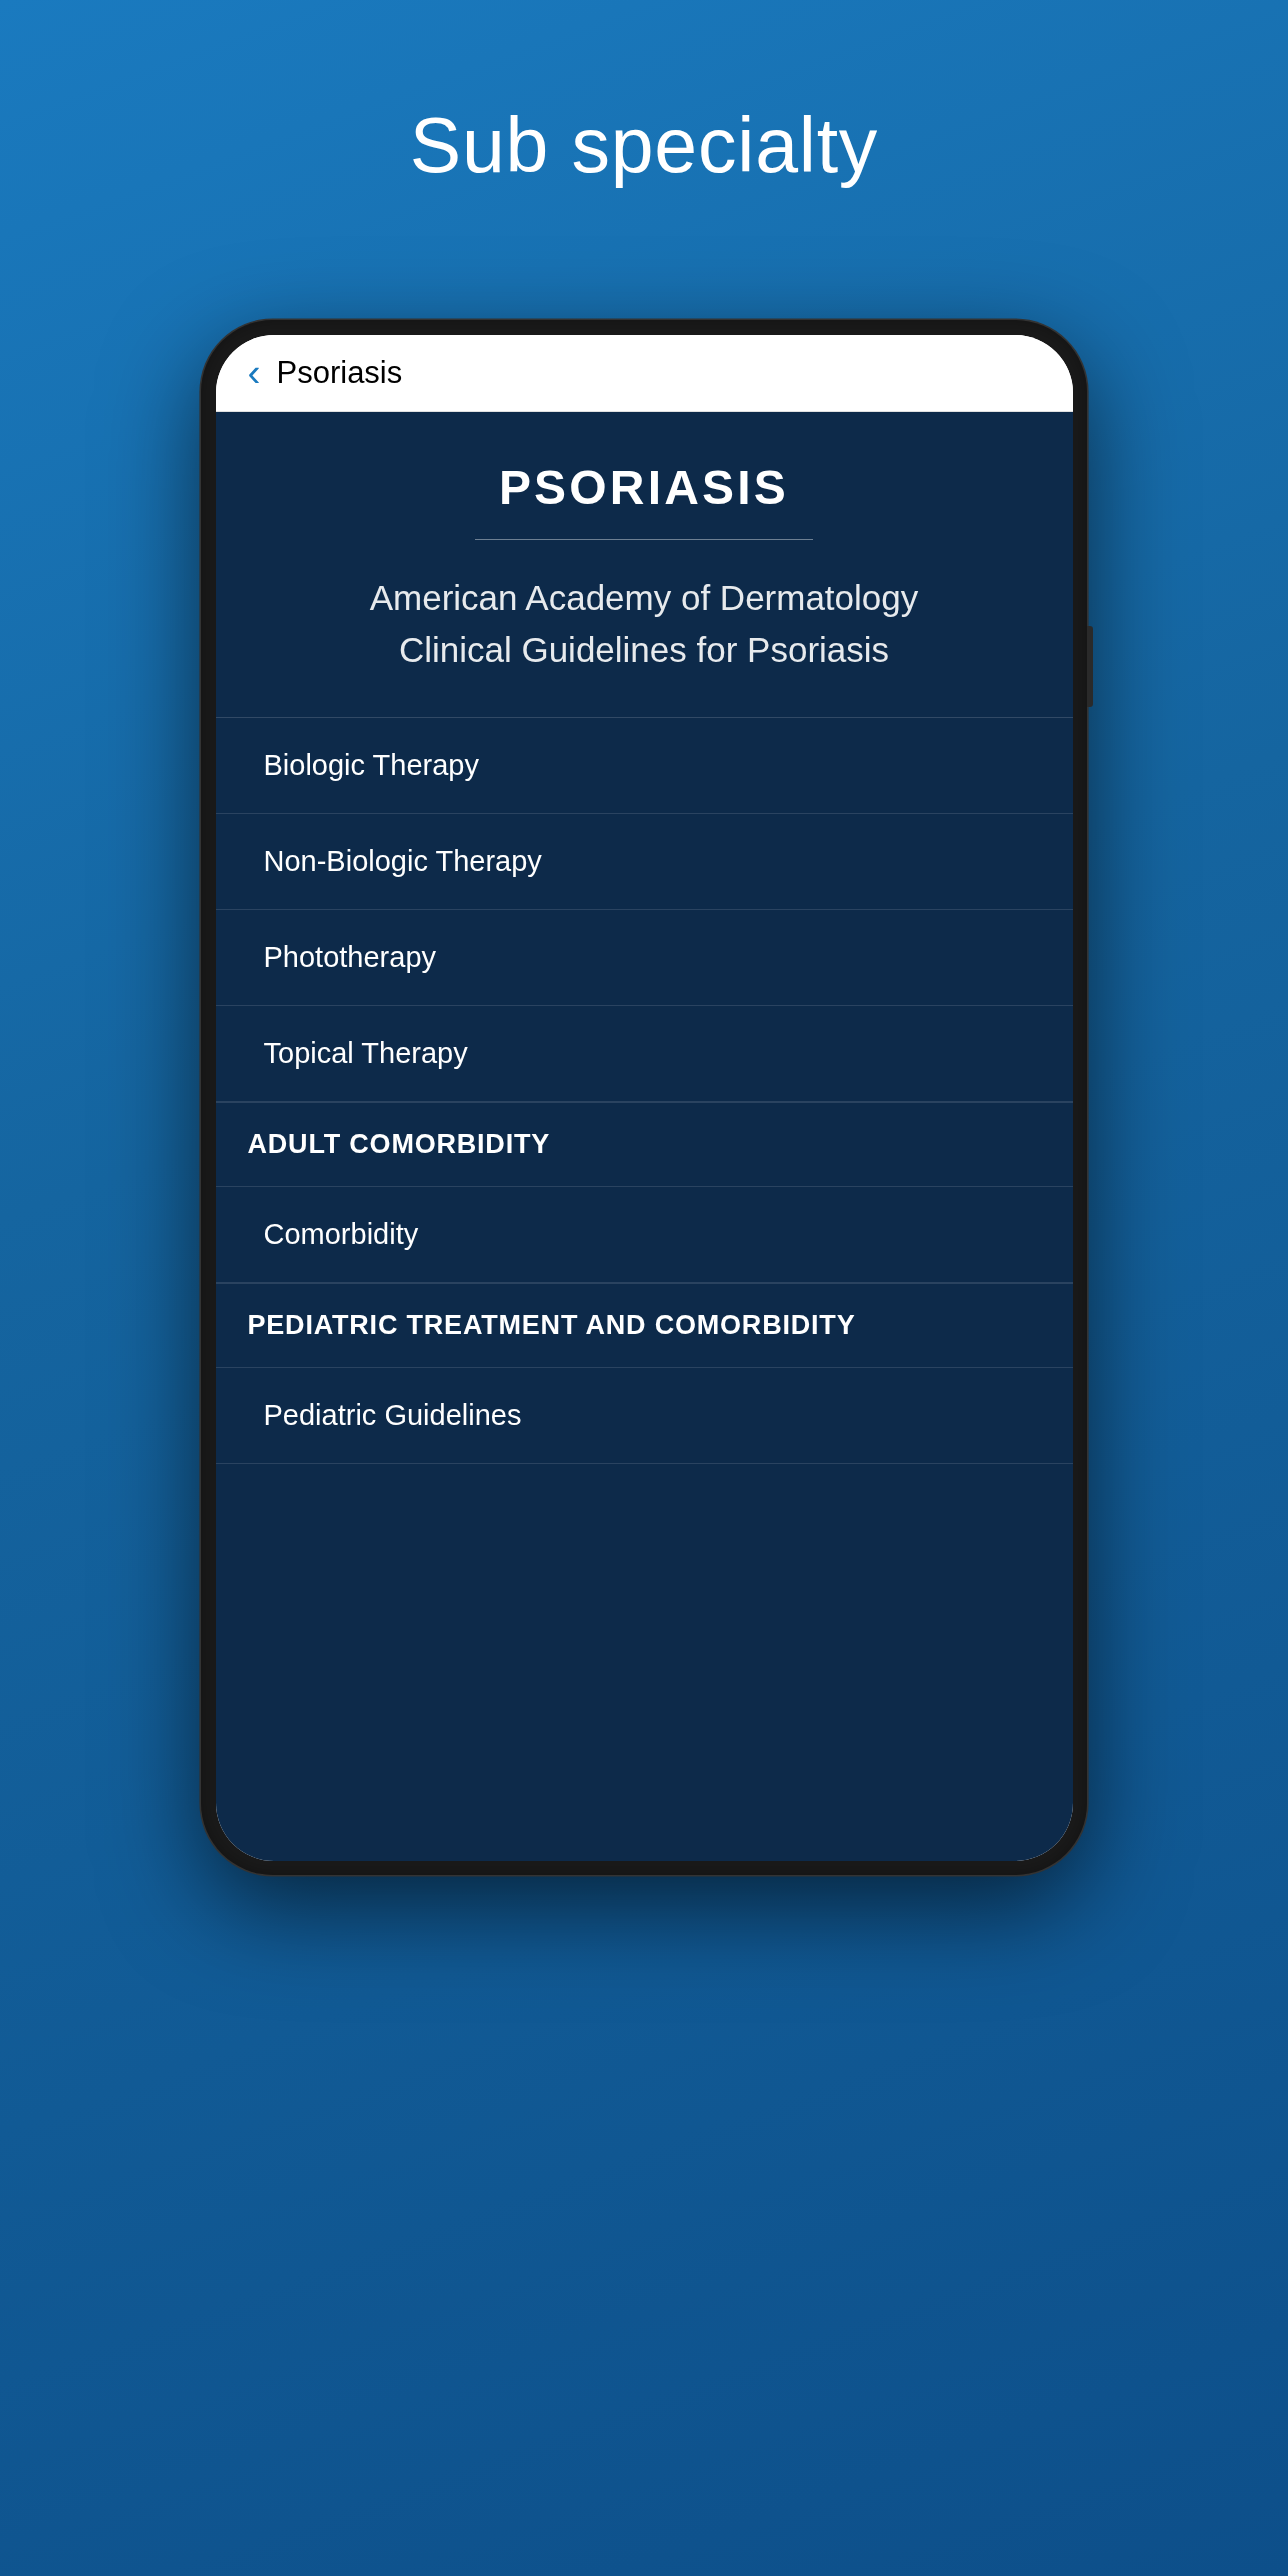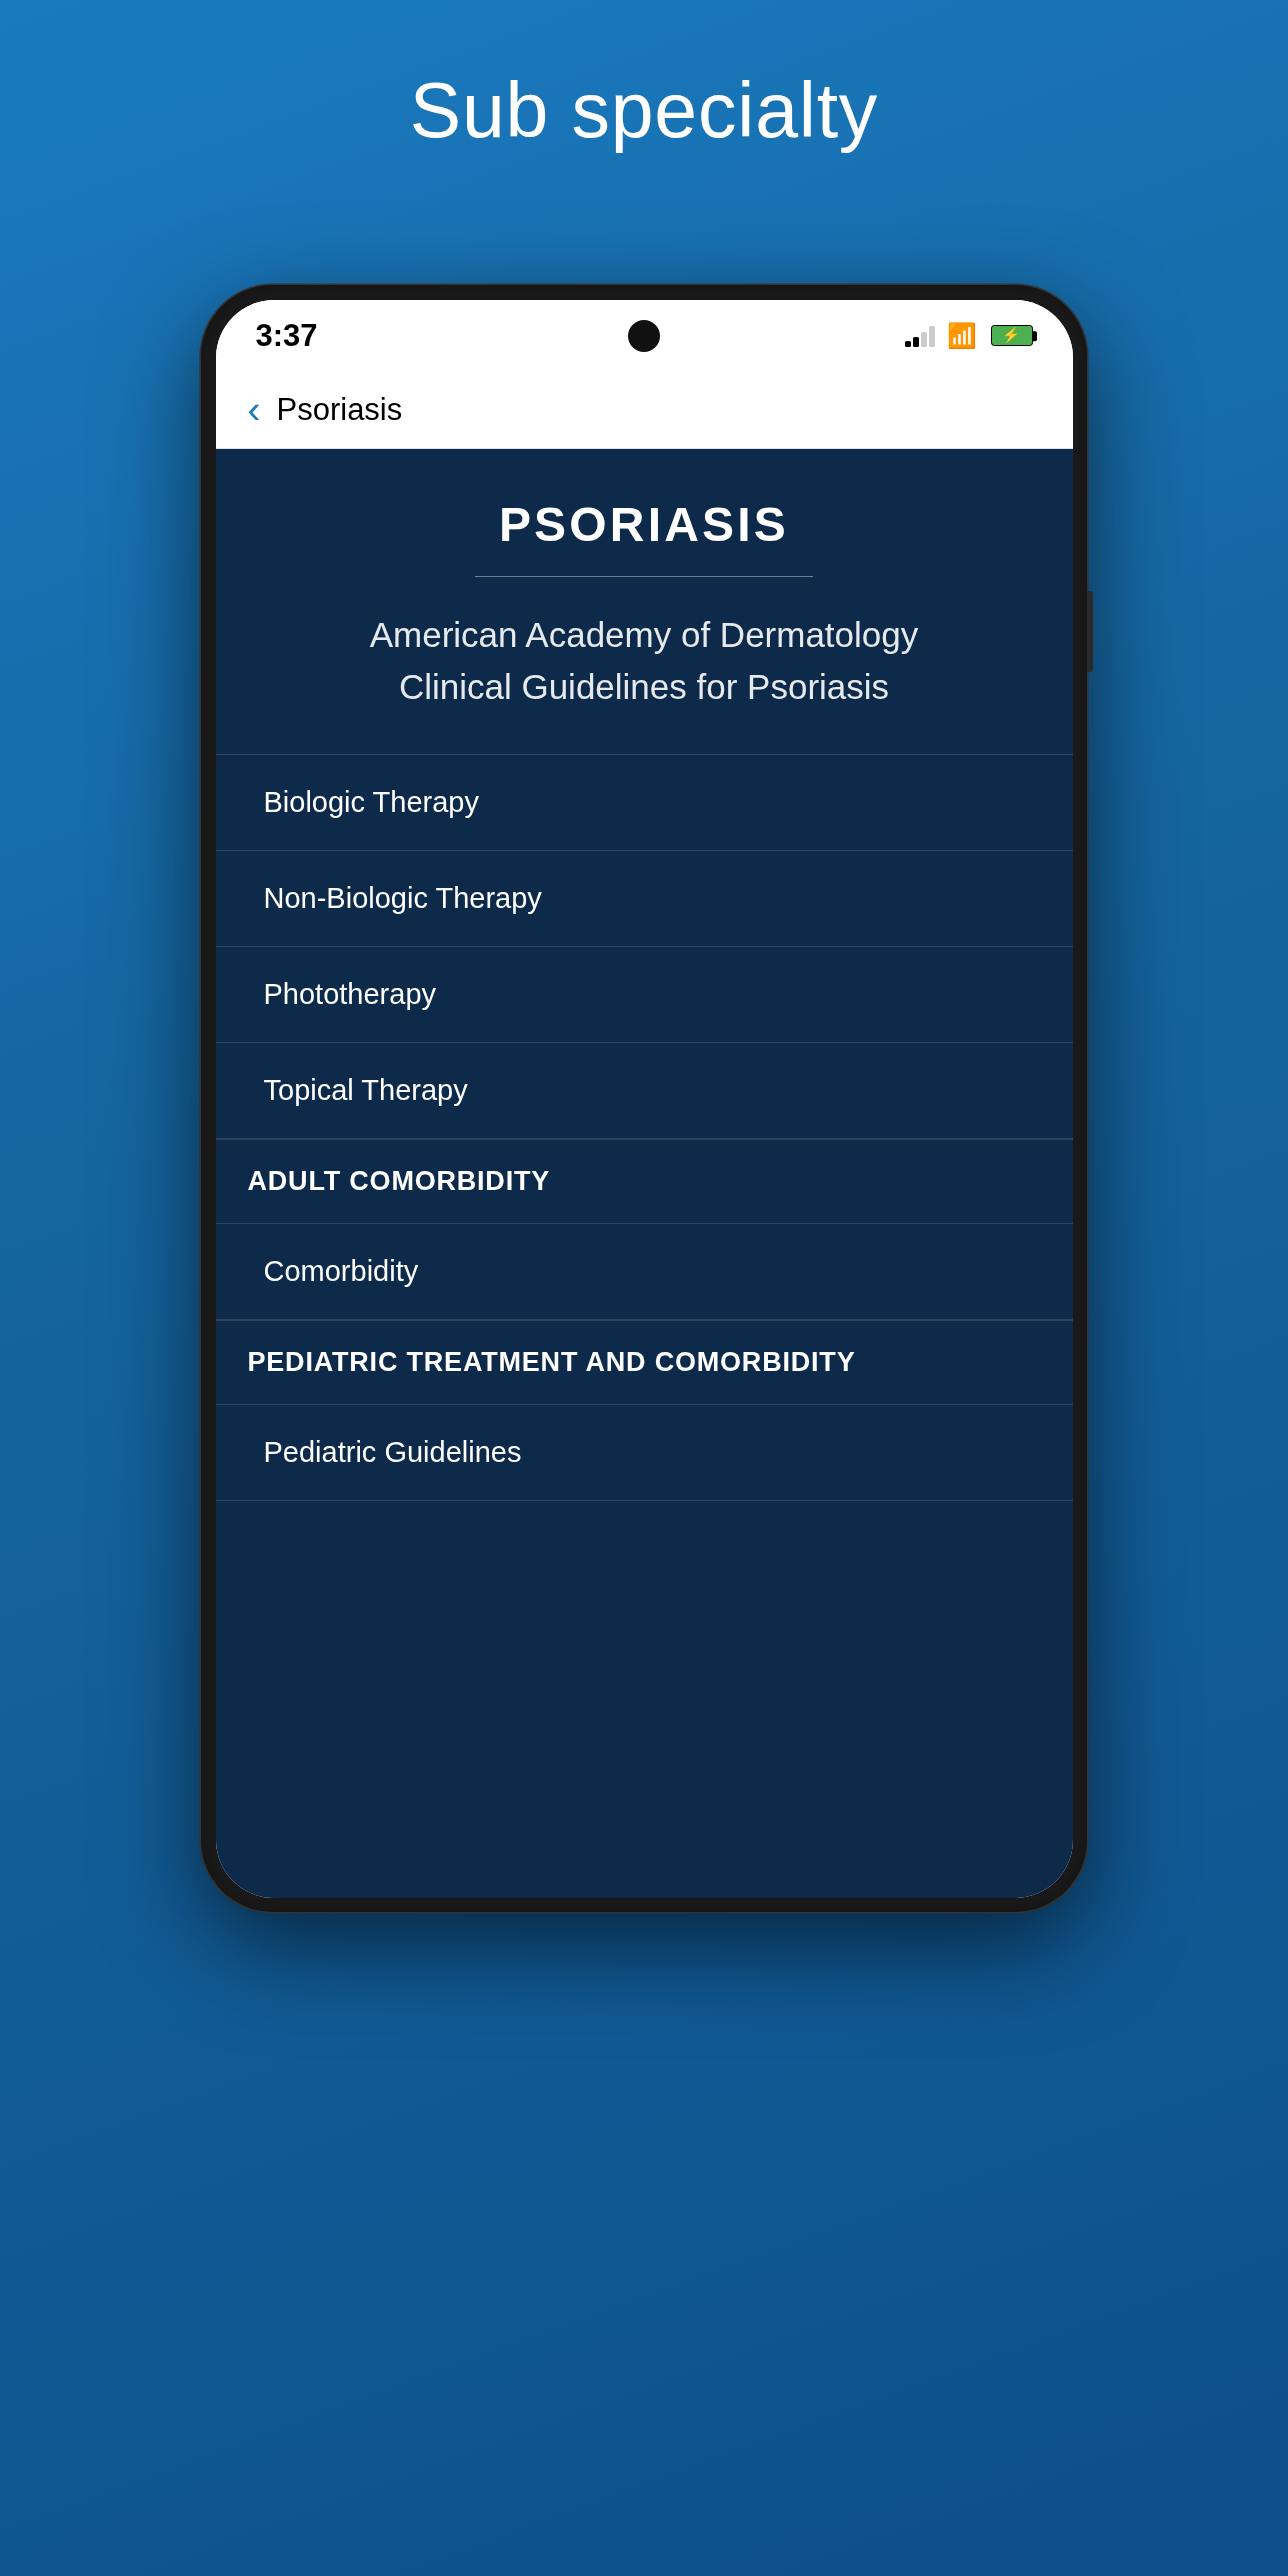--- a/index.html
+++ b/index.html
@@ -13,21 +13,21 @@
       align-items: center;
       font-family: -apple-system, BlinkMacSystemFont, 'Segoe UI', sans-serif;
       overflow: hidden;
     }
 
     .page-title {
       color: white;
       font-size: 77px;
       font-weight: 300;
       text-align: center;
-      margin-top: 64px;
+      margin-top: 99px;
       line-height: 1.2;
       letter-spacing: 0.8px;
     }
 
     .phone-wrapper {
       margin-top: 129px;
       width: 886px;
       position: relative;
     }
 
@@ -249,38 +249,20 @@
 <body>
 
 <div class="page-title">
   <span>Sub specialty</span><br>
 </div>
 
 <div class="phone-wrapper">
   <div class="phone-frame">
     <div class="phone-screen">
 
-      <div class="status-bar">
-        <span class="status-time">3:37</span>
-        <div class="camera-notch"></div>
-        <div class="status-icons">
-          <div class="signal-bars">
-            <div class="signal-bar"></div>
-            <div class="signal-bar"></div>
-            <div class="signal-bar dim"></div>
-            <div class="signal-bar dim"></div>
-          </div>
-          <span class="wifi-icon">📶</span>
-          <div class="battery-icon">
-            <div class="battery-body">
-              <span class="battery-bolt">⚡</span>
-            </div>
-          </div>
-        </div>
-      </div>
 
       <div class="nav-bar">
         <span class="back-btn">‹</span>
         <span class="nav-title">Psoriasis</span>
       </div>
 
       <div class="app-content">
 
         <div class="content-header">
           <div class="disease-title">PSORIASIS</div>

